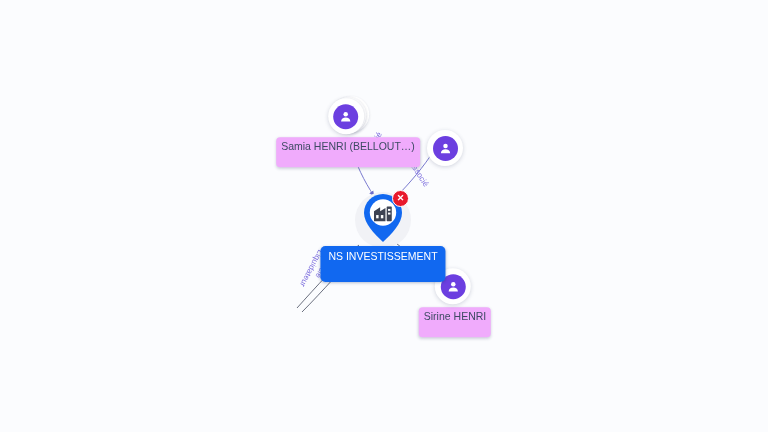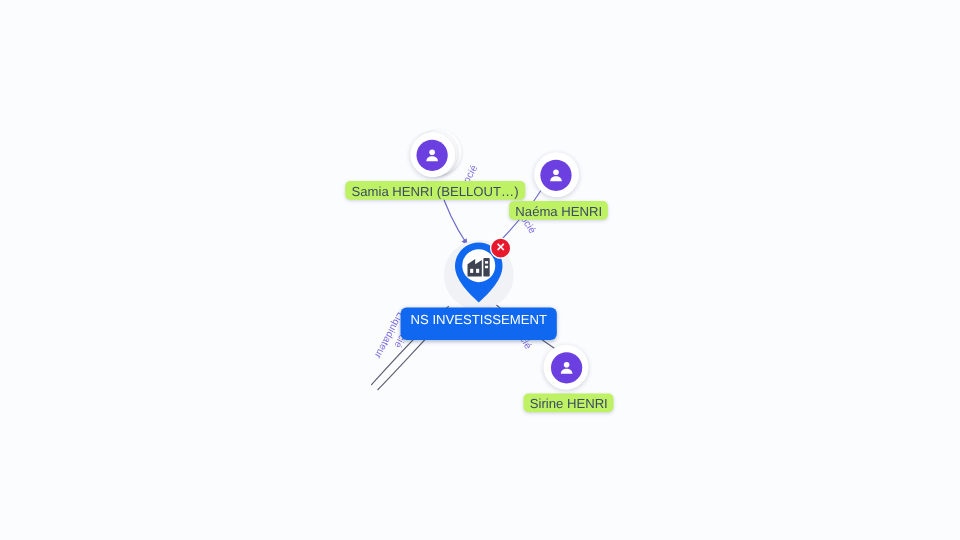--- a/index.html
+++ b/index.html
@@ -69,27 +69,27 @@
     background: #6c3fe0;
     display: flex;
     align-items: center;
     justify-content: center;
   }
   .person-badge svg { display: block; }
 
   
   .chip {
     margin-top: 2px;
-    background: #bef264;
+    background: #f0abfc;
     border-radius: 4px;
     box-shadow: 0 1px 3px rgba(40,50,90,0.20);
     color: #3d4a63;
     font-size: 10.5px;
     line-height: 1;
-    padding: 4px 5px 0 5px;
+    padding: 4px 5px 15px 5px;
     white-space: nowrap;
   }
 
   
   .company-halo {
     position: absolute;
     left: 50%; top: 50%;
     transform: translate(-50%, -50%);
     width: 56px;
     height: 56px;
@@ -140,21 +140,21 @@
   .company-chip {
     position: absolute;
     left: 50%;
     top: 56px;
     transform: translateX(-50%);
     background: #1168f0;
     color: #ffffff;
     border-radius: 5px;
     font-size: 10.5px;
     line-height: 1;
-    padding: 5px 8px 10px 8px;
+    padding: 5px 8px 20px 8px;
     white-space: nowrap;
     box-shadow: 0 1px 3px rgba(20,50,110,0.30);
   }
 
   
   .edge-label {
     position: absolute;
     color: #7a6bdd;
     font-size: 8px;
     line-height: 1.05;
@@ -216,21 +216,20 @@
     <div class="person-wrap">
       <div class="person-disc">
         <div class="person-badge">
           <svg width="15" height="15" viewBox="0 0 24 24" fill="#ffffff">
             <circle cx="12" cy="8" r="3.6"></circle>
             <path d="M4.6 19.5c0-4.1 3.4-6.4 7.4-6.4s7.4 2.3 7.4 6.4z"></path>
           </svg>
         </div>
       </div>
     </div>
-    <div class="chip">Naéma HENRI</div>
   </div>
 
   <div class="node" style="left:455px; top:301px;">
     <div class="person-wrap">
       <div class="person-disc">
         <div class="person-badge">
           <svg width="15" height="15" viewBox="0 0 24 24" fill="#ffffff">
             <circle cx="12" cy="8" r="3.6"></circle>
             <path d="M4.6 19.5c0-4.1 3.4-6.4 7.4-6.4s7.4 2.3 7.4 6.4z"></path>
           </svg>

